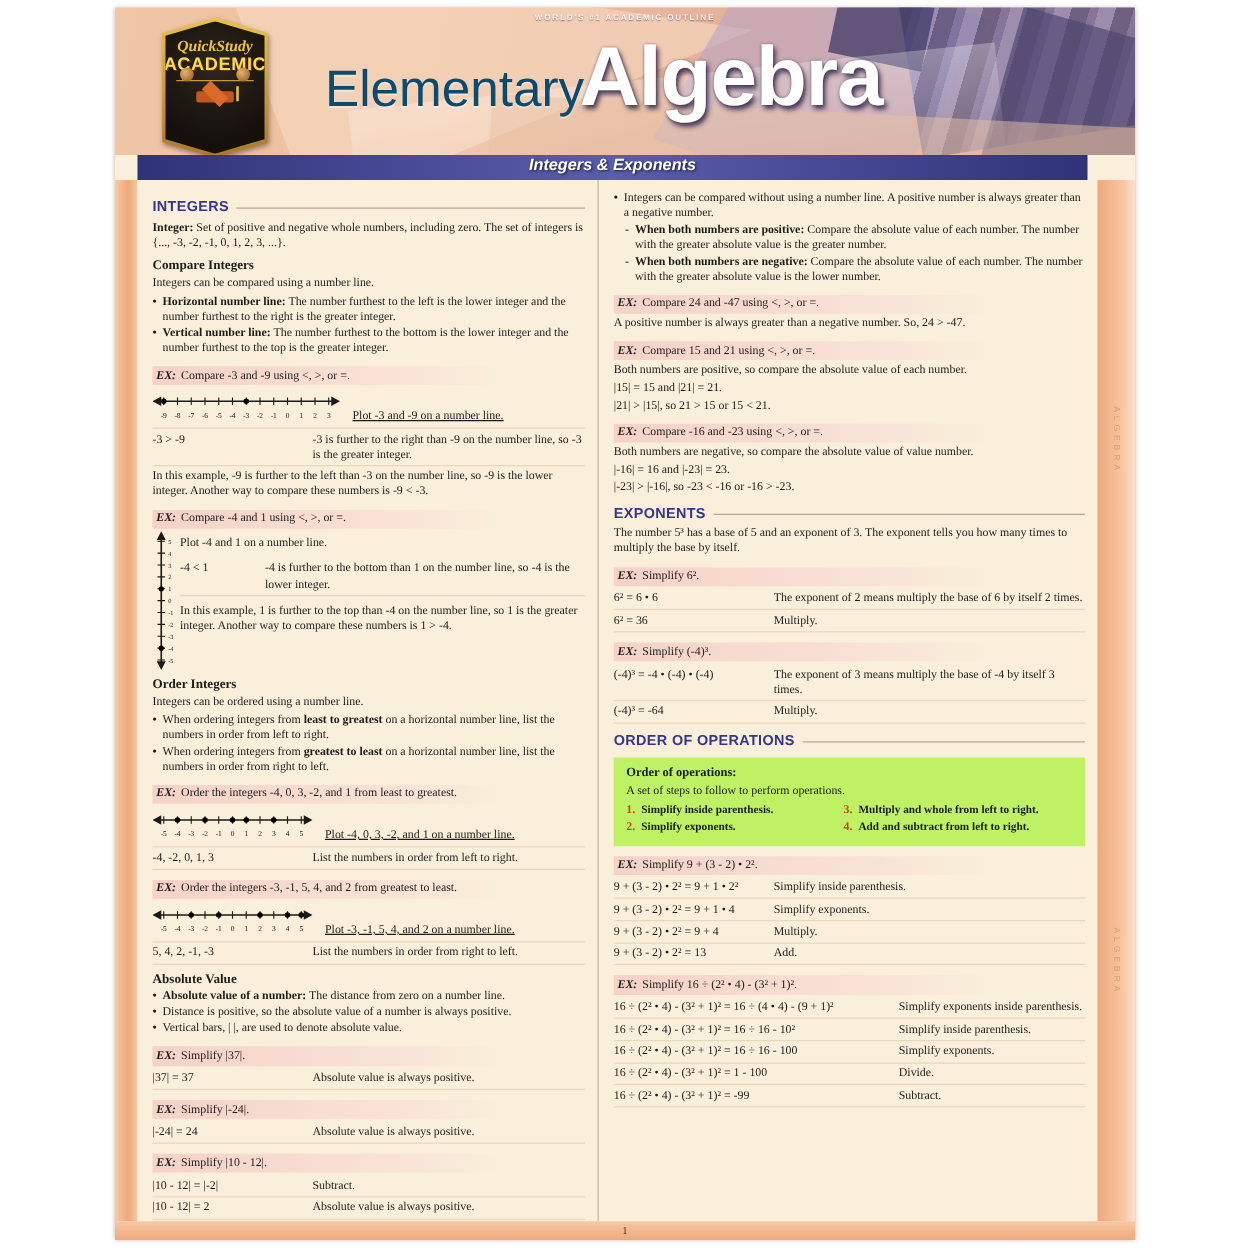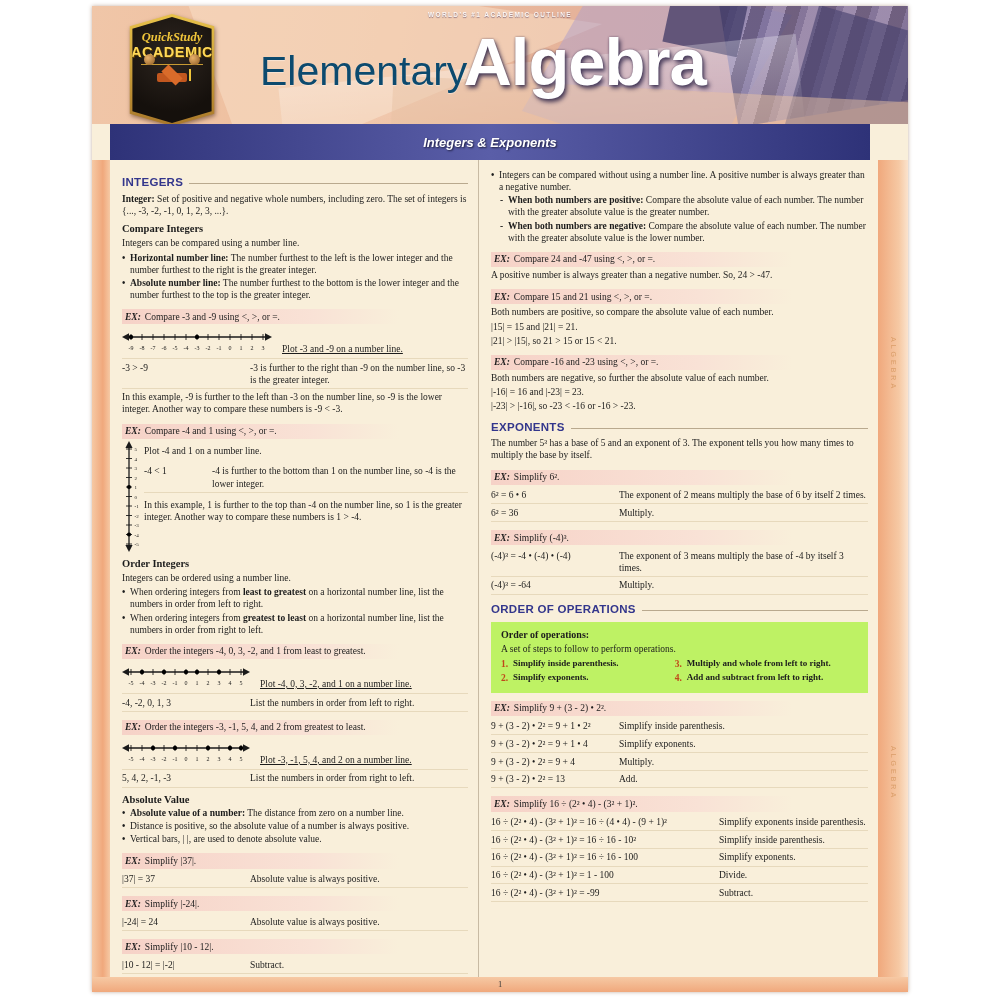--- a/index.html
+++ b/index.html
@@ -41,22 +41,22 @@
   .badge-dots{display:flex;gap:34px;margin-top:-16px;}
   .badge-dot{width:11px;height:11px;border-radius:50%;background:radial-gradient(circle at 35% 35%,#e8b06a,#8a5a22);}
   
   .title-row{position:absolute;left:168px;top:22px;display:flex;align-items:flex-start;white-space:nowrap;z-index:4;}
   .title-light{font-family:"Liberation Sans",sans-serif;font-weight:400;font-size:41px;color:#0c4a6e;
          margin-top:20px;letter-spacing:0px;text-shadow:0 1px 1px rgba(255,255,255,.4);}
   .title-bold{font-family:"Liberation Sans",sans-serif;font-weight:700;font-size:67px;color:#ffffff;
          margin-left:-4px;letter-spacing:-1px;line-height:1;
          text-shadow:2px 3px 4px rgba(45,35,70,.85),0 0 2px rgba(45,35,70,.6);}
   
-  .banner{flex:none;height:36px;margin:0 38px 0 18px;background:linear-gradient(90deg,#2e3278,#5a5ea8 50%,#2e3278);
-          display:flex;align-items:center;justify-content:center;z-index:3;}
+  .banner{flex:none;height:20px;margin:0 38px 0 18px;background:linear-gradient(90deg,#2e3278,#5a5ea8 50%,#2e3278);
+          display:flex;justify-content:center;z-index:3;}
   .banner span{font-family:"Liberation Sans",sans-serif;font-style:italic;font-weight:bold;font-size:13px;
           color:#ffffff;text-shadow:1px 1px 2px #1a1a3a;}
   
   .bodywrap{flex:1;display:flex;min-height:0;}
   .band-left{flex:none;width:18px;background:linear-gradient(90deg,#f6c9a4,#f0a87c 60%,#f6c9a4);}
   .band-right{flex:none;width:30px;background:linear-gradient(90deg,#f0a87c,#f6c9a4 70%,#fbe3cd);
           display:flex;flex-direction:column;align-items:center;justify-content:space-around;}
   .side-text{writing-mode:vertical-rl;font-family:"Liberation Sans",sans-serif;font-size:7px;
           letter-spacing:3px;color:rgba(197,129,63,.55);}
   .content{flex:1;display:flex;background:#f9efda;min-width:0;}
@@ -148,21 +148,21 @@
             </div>
             <div class="p"><span class="bseg">Integer:</span><span class="seg"> Set of positive and negative whole numbers, including zero. The set of integers is {..., -3, -2, -1, 0, 1, 2, 3, ...}.</span></div>
             <div class="sub">Compare Integers</div>
             <div class="p"><span class="seg">Integers can be compared using a number line.</span></div>
             <div class="bullet">
               <span class="bmark">•</span>
               <span class="btext"><span class="bseg">Horizontal number line:</span><span class="seg"> The number furthest to the left is the lower integer and the number furthest to the right is the greater integer.</span></span>
             </div>
             <div class="bullet">
               <span class="bmark">•</span>
-              <span class="btext"><span class="bseg">Absolute number line:</span><span class="seg"> The number furthest to the bottom is the lower integer and the number furthest to the top is the greater integer.</span></span>
+              <span class="btext"><span class="bseg">Vertical number line:</span><span class="seg"> The number furthest to the bottom is the lower integer and the number furthest to the top is the greater integer.</span></span>
             </div>
             <div class="ex"><span class="exlab">EX:</span><span class="extext">Compare -3 and -9 using &lt;, &gt;, or =.</span></div>
             <div class="nlrow">
               <svg width="150" height="26" viewBox="0 0 150 26">
                 <line x1="3" y1="8" x2="147" y2="8" stroke="#1a1a1a" stroke-width="1.3"></line>
                 <polygon points="0,8 7,4.2 7,11.8" fill="#1a1a1a"></polygon>
                 <polygon points="150,8 143,4.2 143,11.8" fill="#1a1a1a"></polygon>
                 <line x1="9" y1="5" x2="9" y2="11" stroke="#1a1a1a" stroke-width="0.9"></line>
                 <text x="9" y="21" text-anchor="middle" font-size="6" fill="#1a1a1a" font-family="Liberation Serif, serif">-9</text>
                 <circle cx="9" cy="8" r="2.2" fill="#000"></circle>
@@ -375,21 +375,21 @@
               <span class="bmark">-</span>
               <span class="btext"><span class="bseg">When both numbers are negative:</span><span class="seg"> Compare the absolute value of each number. The number with the greater absolute value is the lower number.</span></span>
             </div>
             <div class="ex"><span class="exlab">EX:</span><span class="extext">Compare 24 and -47 using &lt;, &gt;, or =.</span></div>
             <div class="p"><span class="seg">A positive number is always greater than a negative number. So, 24 &gt; -47.</span></div>
             <div class="ex"><span class="exlab">EX:</span><span class="extext">Compare 15 and 21 using &lt;, &gt;, or =.</span></div>
             <div class="p"><span class="seg">Both numbers are positive, so compare the absolute value of each number.</span></div>
             <div class="p"><span class="seg">|15| = 15 and |21| = 21.</span></div>
             <div class="p"><span class="seg">|21| &gt; |15|, so 21 &gt; 15 or 15 &lt; 21.</span></div>
             <div class="ex"><span class="exlab">EX:</span><span class="extext">Compare -16 and -23 using &lt;, &gt;, or =.</span></div>
-            <div class="p"><span class="seg">Both numbers are negative, so further the absolute value of each number.</span></div>
+            <div class="p"><span class="seg">Both numbers are negative, so compare the absolute value of value number.</span></div>
             <div class="p"><span class="seg">|-16| = 16 and |-23| = 23.</span></div>
             <div class="p"><span class="seg">|-23| &gt; |-16|, so -23 &lt; -16 or -16 &gt; -23.</span></div>
             <div class="sect">
               <span class="sect-title">EXPONENTS</span>
               <span class="sect-rule"></span>
             </div>
             <div class="p"><span class="seg">The number 5³ has a base of 5 and an exponent of 3. The exponent tells you how many times to multiply the base by itself.</span></div>
             <div class="ex"><span class="exlab">EX:</span><span class="extext">Simplify 6².</span></div>
             <div class="eqrow">
               <span class="expr">6² = 6 • 6</span>

